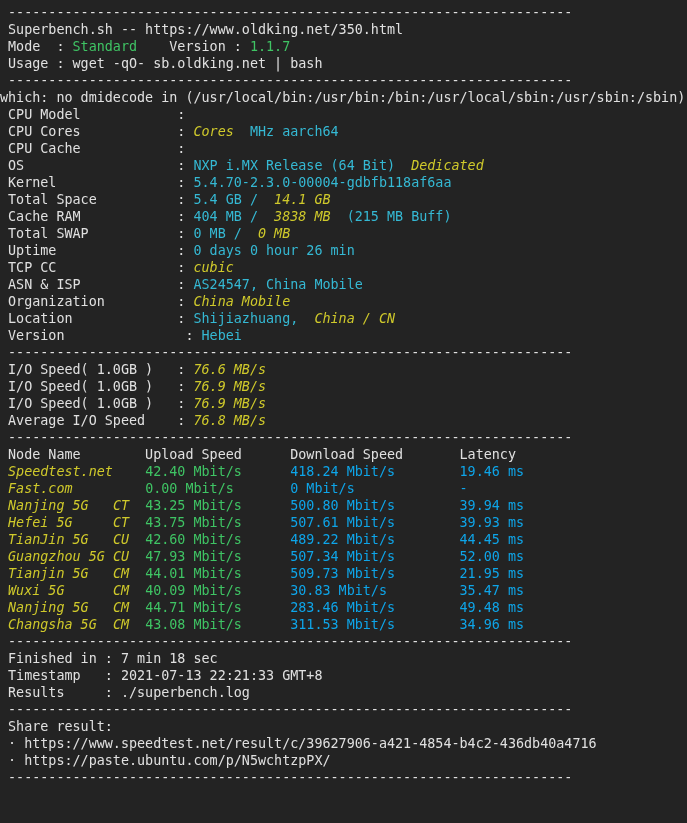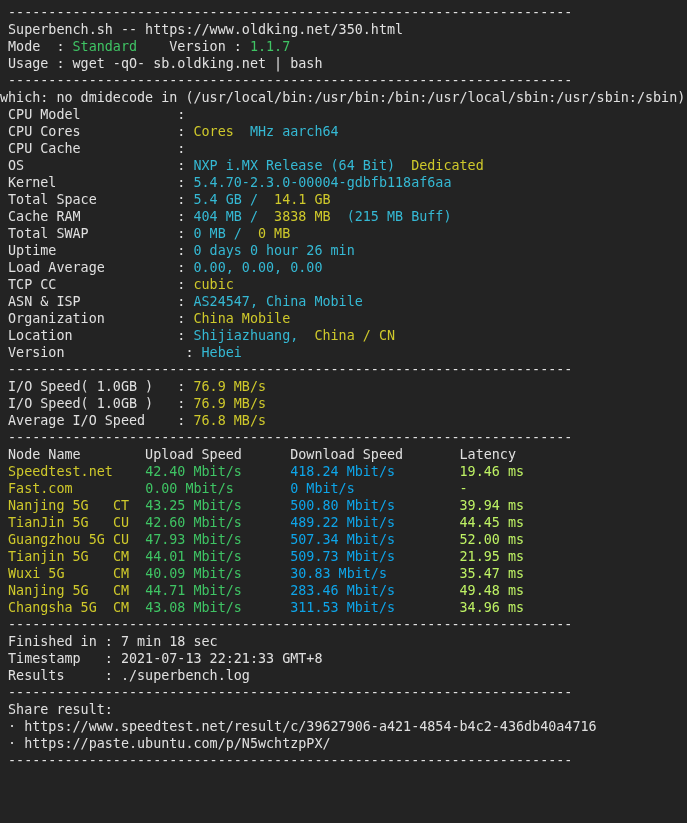--- a/index.html
+++ b/index.html
@@ -23,24 +23,24 @@
     padding: 4px 0 0 0;
   }
   .line {
     white-space: pre;
     margin: 0;
     height: 17px;
     font-family: "DejaVu Sans Mono", "Liberation Mono", monospace;
   }
   .c-white  { color: #e0e0e0; }
   .c-cyan   { color: #35b9d4; }
-  .c-yellow { color: #cfc92b; }
+  .c-yellow { color: #cfc92b; font-style: italic; }
   .c-green  { color: #3fc464; }
   .c-red    { color: #0ea5e9; }
-  .c-blue   { color: #bef264; text-align: center; }
+  .c-blue   { color: #0ea5e9; text-align: center; }
 </style>
 </head>
 <body>
 
 <div id="terminal">
   <div id="out">
       <div class="line"><span class="c-white"> ----------------------------------------------------------------------</span></div>
       <div class="line"><span class="c-white"> Superbench.sh -- https://www.oldking.net/350.html</span></div>
       <div class="line"><span class="c-white"> Mode  : </span><span class="c-green">Standard</span><span class="c-white">    Version : </span><span class="c-green">1.1.7</span></div>
       <div class="line"><span class="c-white"> Usage : wget -qO- sb.oldking.net | bash</span></div>
@@ -48,35 +48,36 @@
       <div class="line"><span class="c-white">which: no dmidecode in (/usr/local/bin:/usr/bin:/bin:/usr/local/sbin:/usr/sbin:/sbin)</span></div>
       <div class="line"><span class="c-white"> CPU Model            :</span></div>
       <div class="line"><span class="c-white"> CPU Cores            :</span><span class="c-yellow"> Cores </span><span class="c-cyan"> MHz aarch64</span></div>
       <div class="line"><span class="c-white"> CPU Cache            :</span></div>
       <div class="line"><span class="c-white"> OS                   :</span><span class="c-cyan"> NXP i.MX Release (64 Bit) </span><span class="c-yellow"> Dedicated</span></div>
       <div class="line"><span class="c-white"> Kernel               :</span><span class="c-cyan"> 5.4.70-2.3.0-00004-gdbfb118af6aa</span></div>
       <div class="line"><span class="c-white"> Total Space          :</span><span class="c-cyan"> 5.4 GB / </span><span class="c-yellow"> 14.1 GB</span></div>
       <div class="line"><span class="c-white"> Cache RAM            :</span><span class="c-cyan"> 404 MB / </span><span class="c-yellow"> 3838 MB </span><span class="c-cyan"> (215 MB Buff)</span></div>
       <div class="line"><span class="c-white"> Total SWAP           :</span><span class="c-cyan"> 0 MB / </span><span class="c-yellow"> 0 MB</span></div>
       <div class="line"><span class="c-white"> Uptime               :</span><span class="c-cyan"> 0 days 0 hour 26 min</span></div>
-      <div class="line"><span class="c-white"> Load Average         :</span><span class="c-cyan"> 0.00, 0.00, 0.00</span></div>
       <div class="line"><span class="c-white"> TCP CC               :</span><span class="c-yellow"> cubic</span></div>
       <div class="line"><span class="c-white"> ASN &amp; ISP            :</span><span class="c-cyan"> AS24547, China Mobile</span></div>
       <div class="line"><span class="c-white"> Organization         :</span><span class="c-yellow"> China Mobile</span></div>
       <div class="line"><span class="c-white"> Location             :</span><span class="c-cyan"> Shijiazhuang, </span><span class="c-yellow"> China / CN</span></div>
       <div class="line"><span class="c-white"> Version               :</span><span class="c-cyan"> Hebei</span></div>
       <div class="line"><span class="c-white"> ----------------------------------------------------------------------</span></div>
+      <div class="line"><span class="c-white"> I/O Speed( 1.0GB )   : </span><span class="c-yellow">76.6 MB/s</span></div>
       <div class="line"><span class="c-white"> I/O Speed( 1.0GB )   : </span><span class="c-yellow">76.9 MB/s</span></div>
       <div class="line"><span class="c-white"> I/O Speed( 1.0GB )   : </span><span class="c-yellow">76.9 MB/s</span></div>
       <div class="line"><span class="c-white"> Average I/O Speed    : </span><span class="c-yellow">76.8 MB/s</span></div>
       <div class="line"><span class="c-white"> ----------------------------------------------------------------------</span></div>
       <div class="line"><span class="c-white"> Node Name        Upload Speed      Download Speed       Latency</span></div>
       <div class="line"><span class="c-yellow"> Speedtest.net</span><span class="c-yellow">    </span><span class="c-green">42.40 Mbit/s      </span><span class="c-red">418.24 Mbit/s        </span><span class="c-blue">19.46 ms</span></div>
       <div class="line"><span class="c-yellow"> Fast.com     </span><span class="c-yellow">    </span><span class="c-green">0.00 Mbit/s       </span><span class="c-red">0 Mbit/s             </span><span class="c-blue">-</span></div>
       <div class="line"><span class="c-yellow"> Nanjing 5G   </span><span class="c-yellow">CT  </span><span class="c-green">43.25 Mbit/s      </span><span class="c-red">500.80 Mbit/s        </span><span class="c-blue">39.94 ms</span></div>
+      <div class="line"><span class="c-yellow"> Hefei 5G     </span><span class="c-yellow">CT  </span><span class="c-green">43.75 Mbit/s      </span><span class="c-red">507.61 Mbit/s        </span><span class="c-blue">39.93 ms</span></div>
       <div class="line"><span class="c-yellow"> TianJin 5G   </span><span class="c-yellow">CU  </span><span class="c-green">42.60 Mbit/s      </span><span class="c-red">489.22 Mbit/s        </span><span class="c-blue">44.45 ms</span></div>
       <div class="line"><span class="c-yellow"> Guangzhou 5G </span><span class="c-yellow">CU  </span><span class="c-green">47.93 Mbit/s      </span><span class="c-red">507.34 Mbit/s        </span><span class="c-blue">52.00 ms</span></div>
       <div class="line"><span class="c-yellow"> Tianjin 5G   </span><span class="c-yellow">CM  </span><span class="c-green">44.01 Mbit/s      </span><span class="c-red">509.73 Mbit/s        </span><span class="c-blue">21.95 ms</span></div>
       <div class="line"><span class="c-yellow"> Wuxi 5G      </span><span class="c-yellow">CM  </span><span class="c-green">40.09 Mbit/s      </span><span class="c-red">30.83 Mbit/s         </span><span class="c-blue">35.47 ms</span></div>
       <div class="line"><span class="c-yellow"> Nanjing 5G   </span><span class="c-yellow">CM  </span><span class="c-green">44.71 Mbit/s      </span><span class="c-red">283.46 Mbit/s        </span><span class="c-blue">49.48 ms</span></div>
       <div class="line"><span class="c-yellow"> Changsha 5G  </span><span class="c-yellow">CM  </span><span class="c-green">43.08 Mbit/s      </span><span class="c-red">311.53 Mbit/s        </span><span class="c-blue">34.96 ms</span></div>
       <div class="line"><span class="c-white"> ----------------------------------------------------------------------</span></div>
       <div class="line"><span class="c-white"> Finished in : </span><span class="c-white">7 min 18 sec</span></div>
       <div class="line"><span class="c-white"> Timestamp   : </span><span class="c-white">2021-07-13 22:21:33 GMT+8</span></div>
       <div class="line"><span class="c-white"> Results     : </span><span class="c-white">./superbench.log</span></div>

